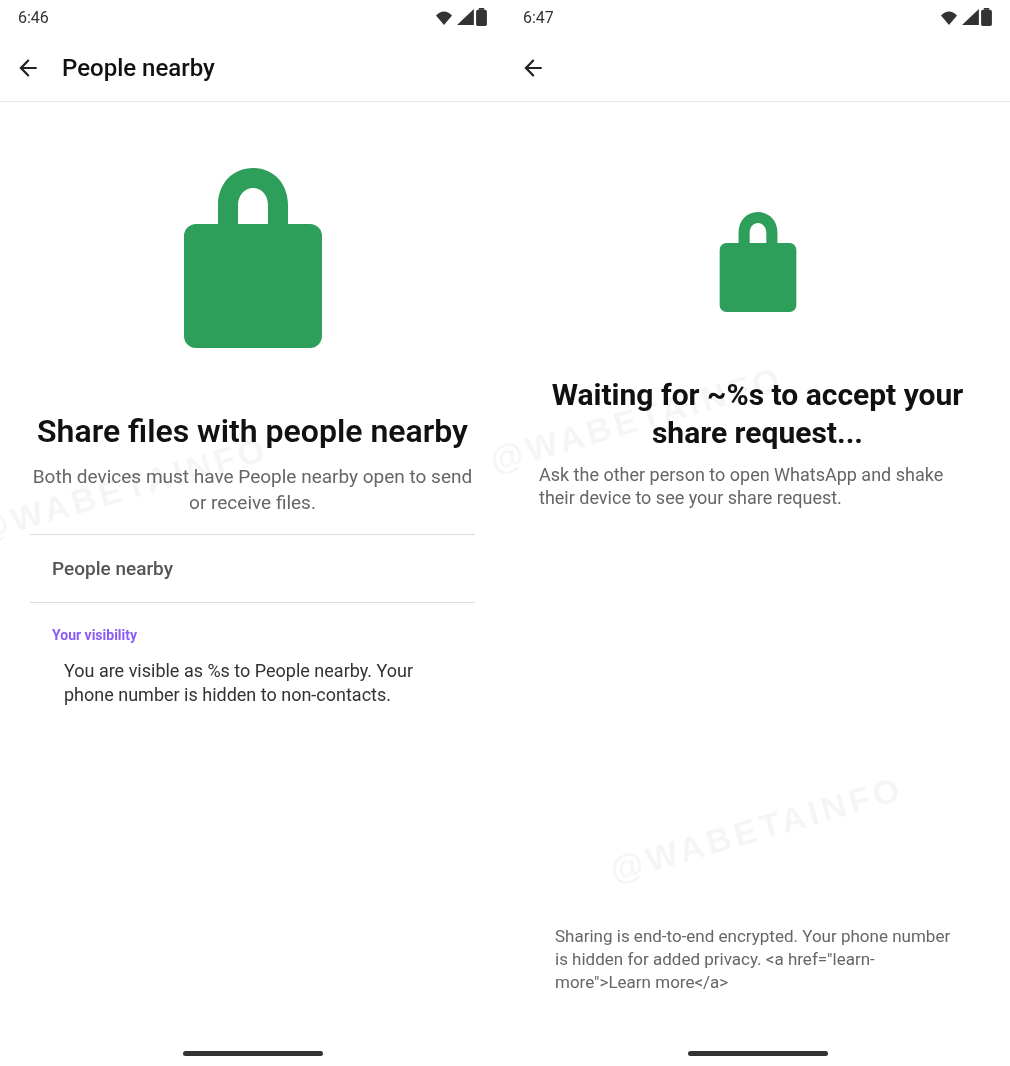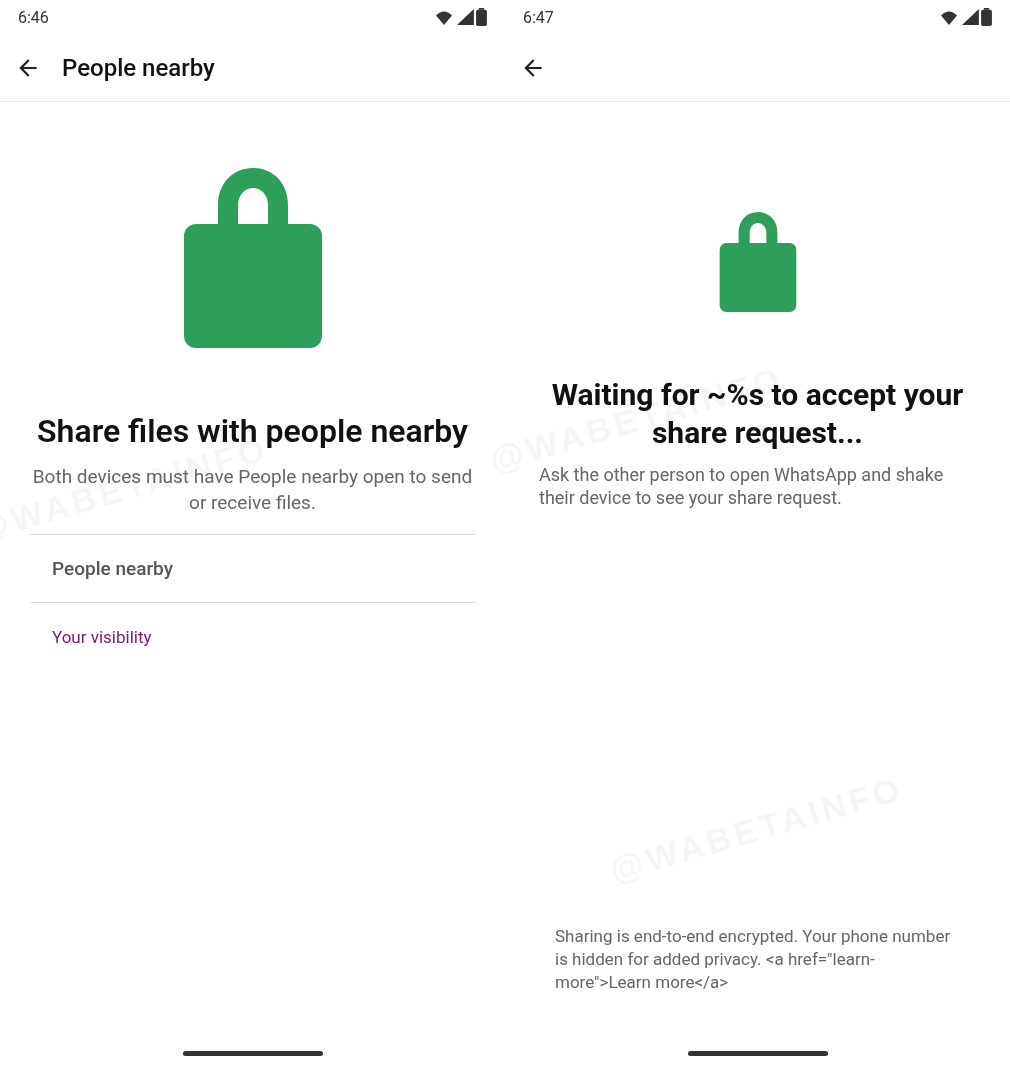--- a/index.html
+++ b/index.html
@@ -102,23 +102,23 @@
       padding: 0 4px;
     }
     .divider { border-top: 1px solid #ddd; }
     .section-header {
       font-size: 19px;
       font-weight: 500;
       color: #555;
       padding: 22px 22px;
     }
     .visibility-title {
-      font-size: 17px;
-      font-weight: 400;
-      color: #701a75;
+      font-size: 14px;
+      font-weight: 700;
+      color: #8b5cf6;
       padding: 24px 22px 16px 22px;
     }
     .visibility-body {
       font-size: 18px;
       color: #333;
       line-height: 1.35;
       padding: 0 22px 0 34px;
     }
     .bottom-area {
       position: absolute;
@@ -203,20 +203,21 @@
           <path fill="#2e9e5b" d="M70 0 C50 0 35 15 35 37 L35 60 L55 60 L55 37 C55 27 62 20 70 20 C78 20 85 27 85 37 L85 60 L105 60 L105 37 C105 15 90 0 70 0 Z"></path>
           <rect x="1" y="56" width="138" height="124" rx="12" fill="#2e9e5b"></rect>
         </svg>
       </div>
       <div class="headline">Share files with people nearby</div>
       <div class="subtext">Both devices must have People nearby open to send or receive files.</div>
       <div class="divider"></div>
       <div class="section-header">People nearby</div>
       <div class="divider"></div>
       <div class="visibility-title">Your visibility</div>
+      <div class="visibility-body">You are visible as %s to People nearby. Your phone number is hidden to non-contacts.</div>
     </div>
     <div class="gesture-bar"></div>
     <div class="watermark" style="top:470px; left:-30px;">@WABETAINFO</div>
   </div>
 
   <div class="screen">
     <div class="status-bar">
       <span class="status-left">6:47</span>
       <span class="status-right">
         <svg width="20" height="16" viewBox="0 0 24 20">

